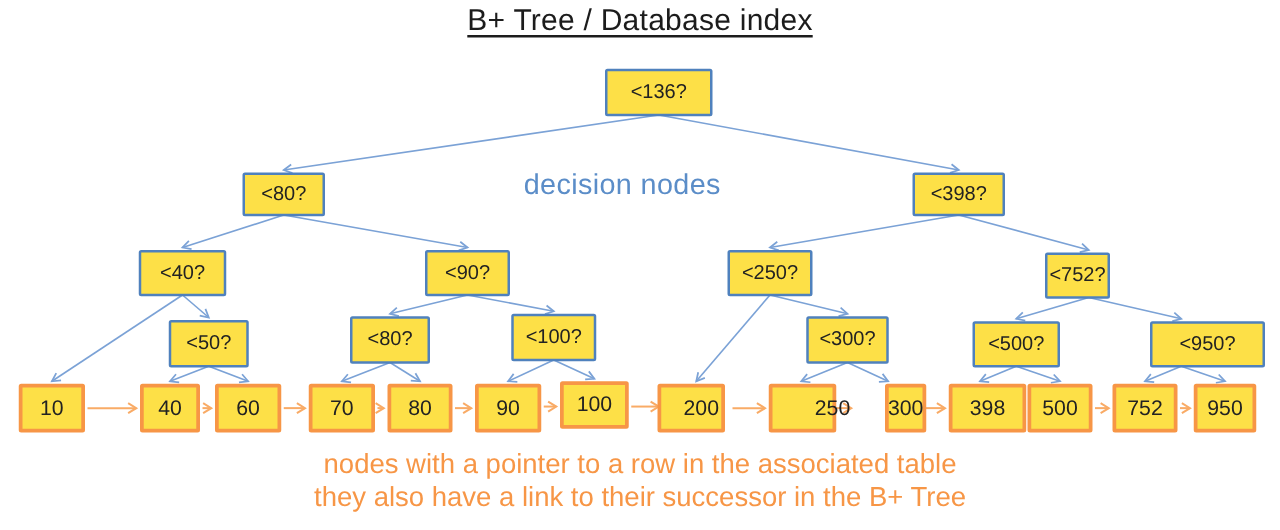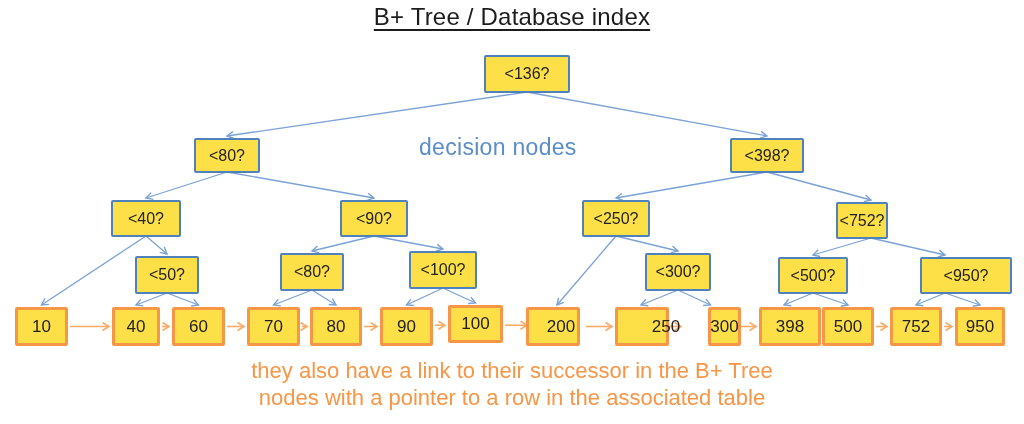--- a/index.html
+++ b/index.html
@@ -84,22 +84,22 @@
         <line x1="739" y1="326.5" x2="756" y2="326.5" stroke="var(--c-link,#f9ab66)" stroke-width="1.6" marker-end="url(#morange)"></line>
         <line x1="811" y1="326.5" x2="819" y2="326.5" stroke="var(--c-link,#f9ab66)" stroke-width="1.6" marker-end="url(#morange)"></line>
         <line x1="876" y1="326.5" x2="887" y2="326.5" stroke="var(--c-link,#f9ab66)" stroke-width="1.6" marker-end="url(#morange)"></line>
         <line x1="944" y1="326.5" x2="952" y2="326.5" stroke="var(--c-link,#f9ab66)" stroke-width="1.6" marker-end="url(#morange)"></line>
       </g>
   </svg>
 
   <div class="annot">decision nodes</div>
 
   <div class="caption">
+    <div>nodes with a pointer to a row in the associated table</div>
     <div>they also have a link to their successor in the B+ Tree</div>
-    <div>nodes with a pointer to a row in the associated table</div>
   </div>
 <div class="node decision" style="left: 484px; top: 55px; width: 86px; height: 38px;">&lt;136?</div>
     <div class="node decision" style="left: 194px; top: 138px; width: 66px; height: 35px;">&lt;80?</div>
     <div class="node decision" style="left: 730px; top: 138px; width: 74px; height: 35px;">&lt;398?</div>
     <div class="node decision" style="left: 111px; top: 200px; width: 70px; height: 37px;">&lt;40?</div>
     <div class="node decision" style="left: 340px; top: 200px; width: 68px; height: 37px;">&lt;90?</div>
     <div class="node decision" style="left: 582px; top: 200px; width: 68px; height: 37px;">&lt;250?</div>
     <div class="node decision" style="left: 836px; top: 202px; width: 52px; height: 37px;">&lt;752?</div>
     <div class="node decision" style="left: 135px; top: 256px; width: 64px; height: 38px;">&lt;50?</div>
     <div class="node decision" style="left: 280px; top: 253px; width: 64px; height: 38px;">&lt;80?</div>

